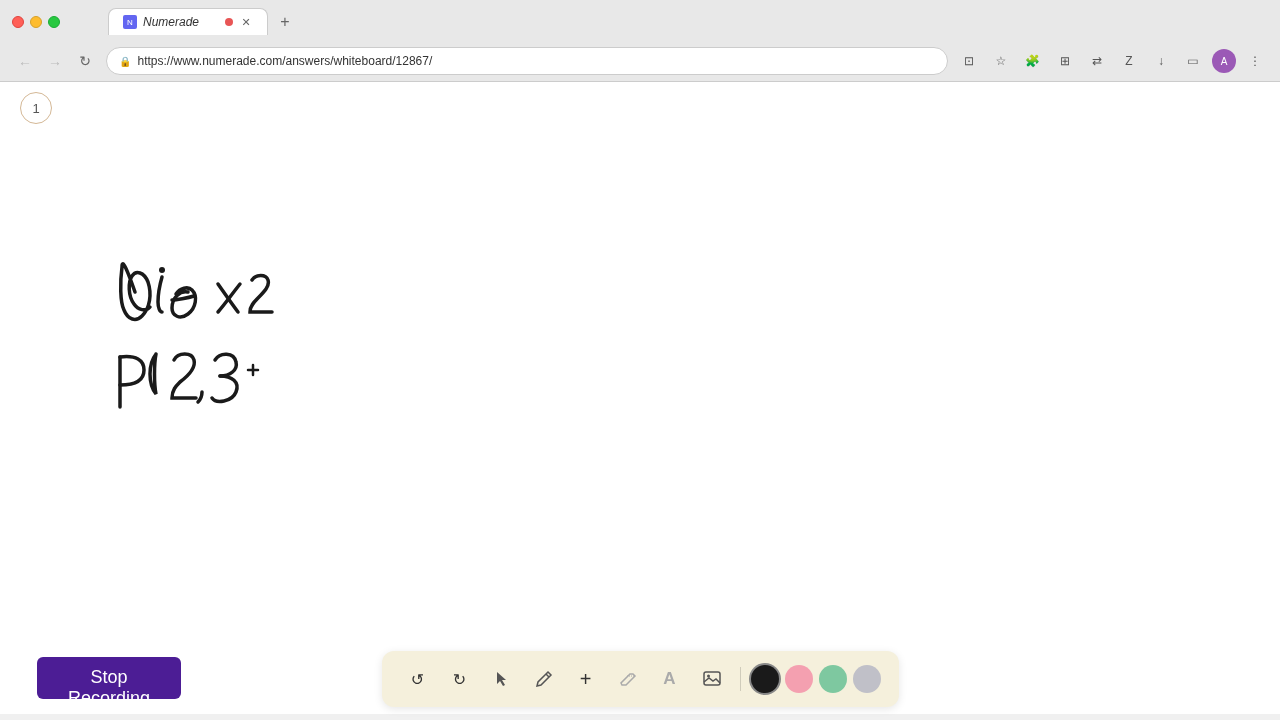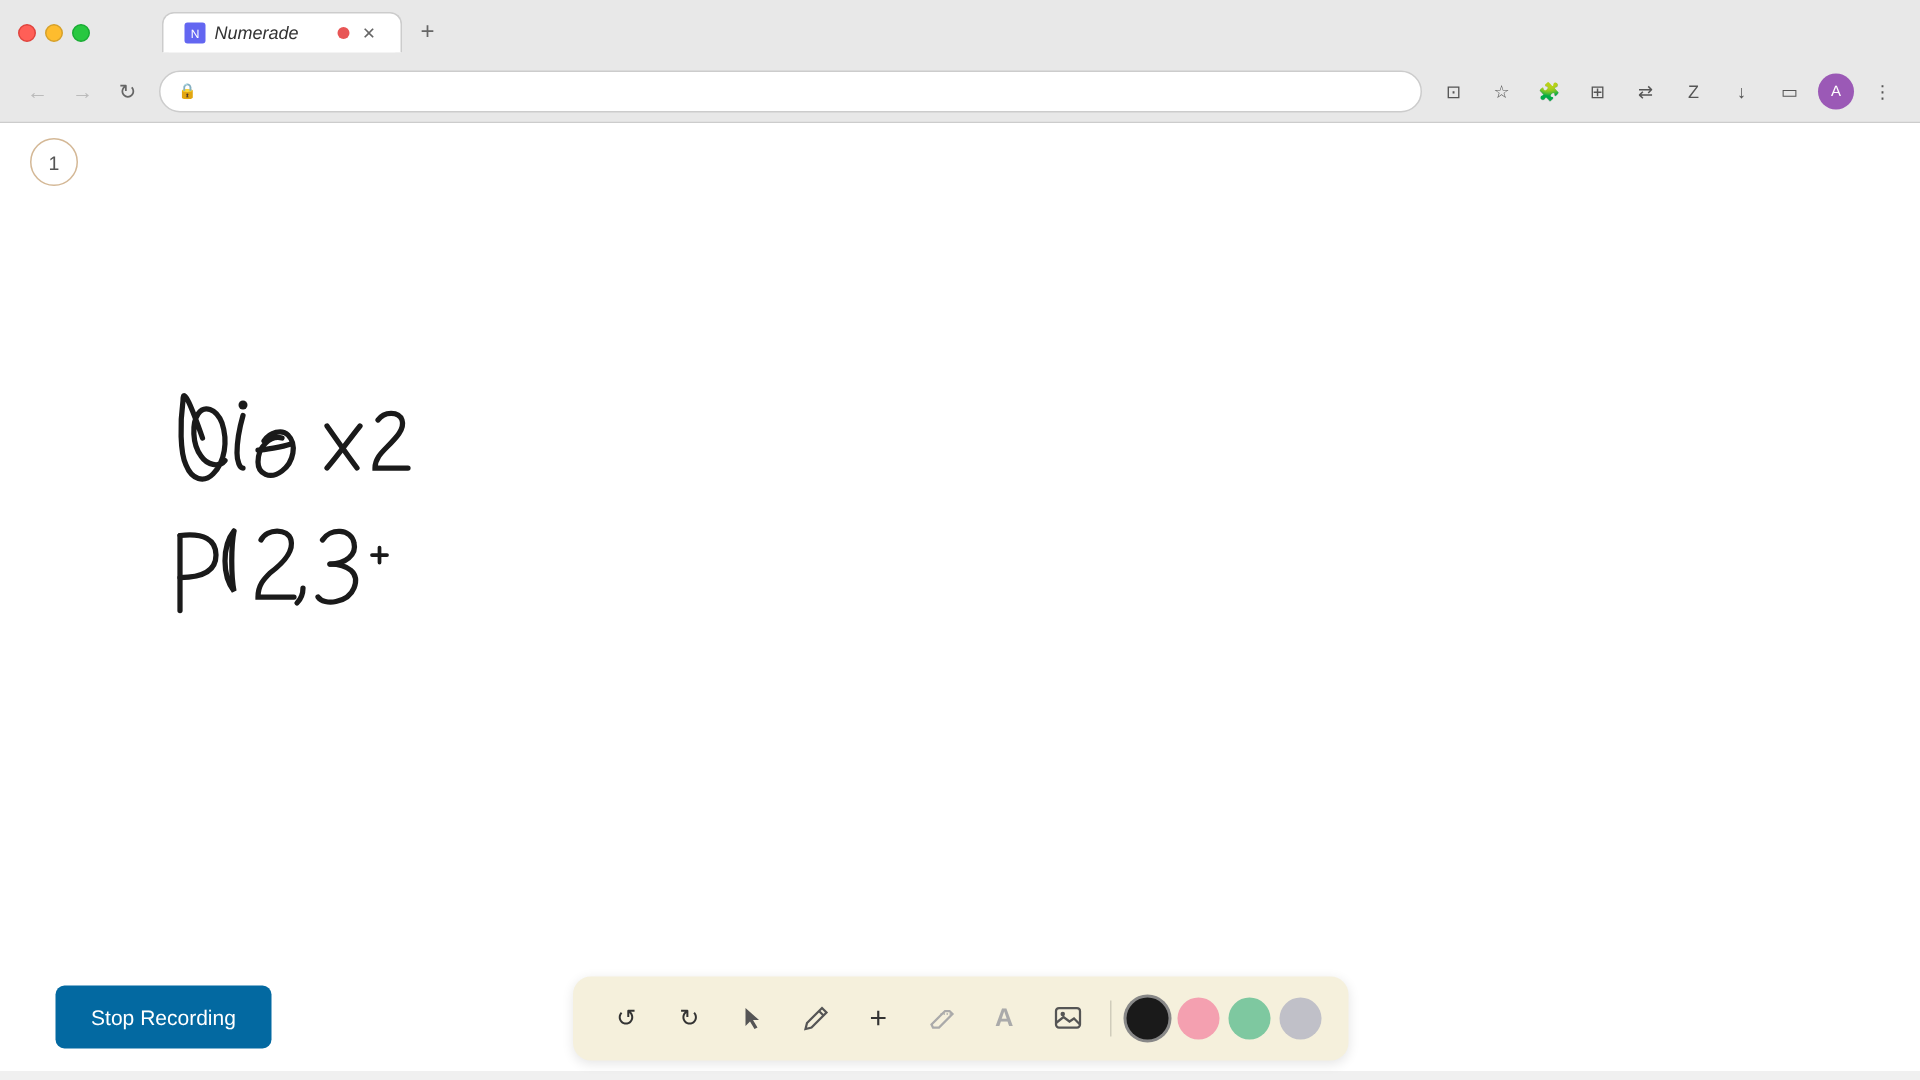--- a/index.html
+++ b/index.html
@@ -221,26 +221,26 @@
       background: transparent;
       display: flex;
       align-items: center;
       justify-content: center;
     }
 
     .stop-recording-btn {
       position: absolute;
       left: 37px;
       bottom: 15px;
-      background: #0369a1;
+      background: #4c1d95;
       color: white;
       border: none;
       border-radius: 6px;
       padding: 10px 20px;
-      font-size: 14px;
+      font-size: 18px;
       font-weight: 500;
       cursor: pointer;
       width: 144px;
       height: 42px;
     }
 
     .toolbar-container {
       background: #f5f0dc;
       border-radius: 12px;
       padding: 10px 18px;
@@ -309,20 +309,21 @@
   </div>
 
   <div class="address-bar">
     <div class="nav-buttons">
       <div class="nav-btn disabled">←</div>
       <div class="nav-btn disabled">→</div>
       <div class="nav-btn">↻</div>
     </div>
     <div class="url-bar">
       <span class="url-lock">🔒</span>
+      <span class="url-text">https://www.numerade.com/answers/whiteboard/12867/</span>
     </div>
     <div class="browser-actions">
       <div class="browser-action-btn">⊡</div>
       <div class="browser-action-btn">☆</div>
       <div class="browser-action-btn">🧩</div>
       <div class="browser-action-btn">⊞</div>
       <div class="browser-action-btn">⇄</div>
       <div class="browser-action-btn">Z</div>
       <div class="browser-action-btn">↓</div>
       <div class="browser-action-btn">▭</div>

